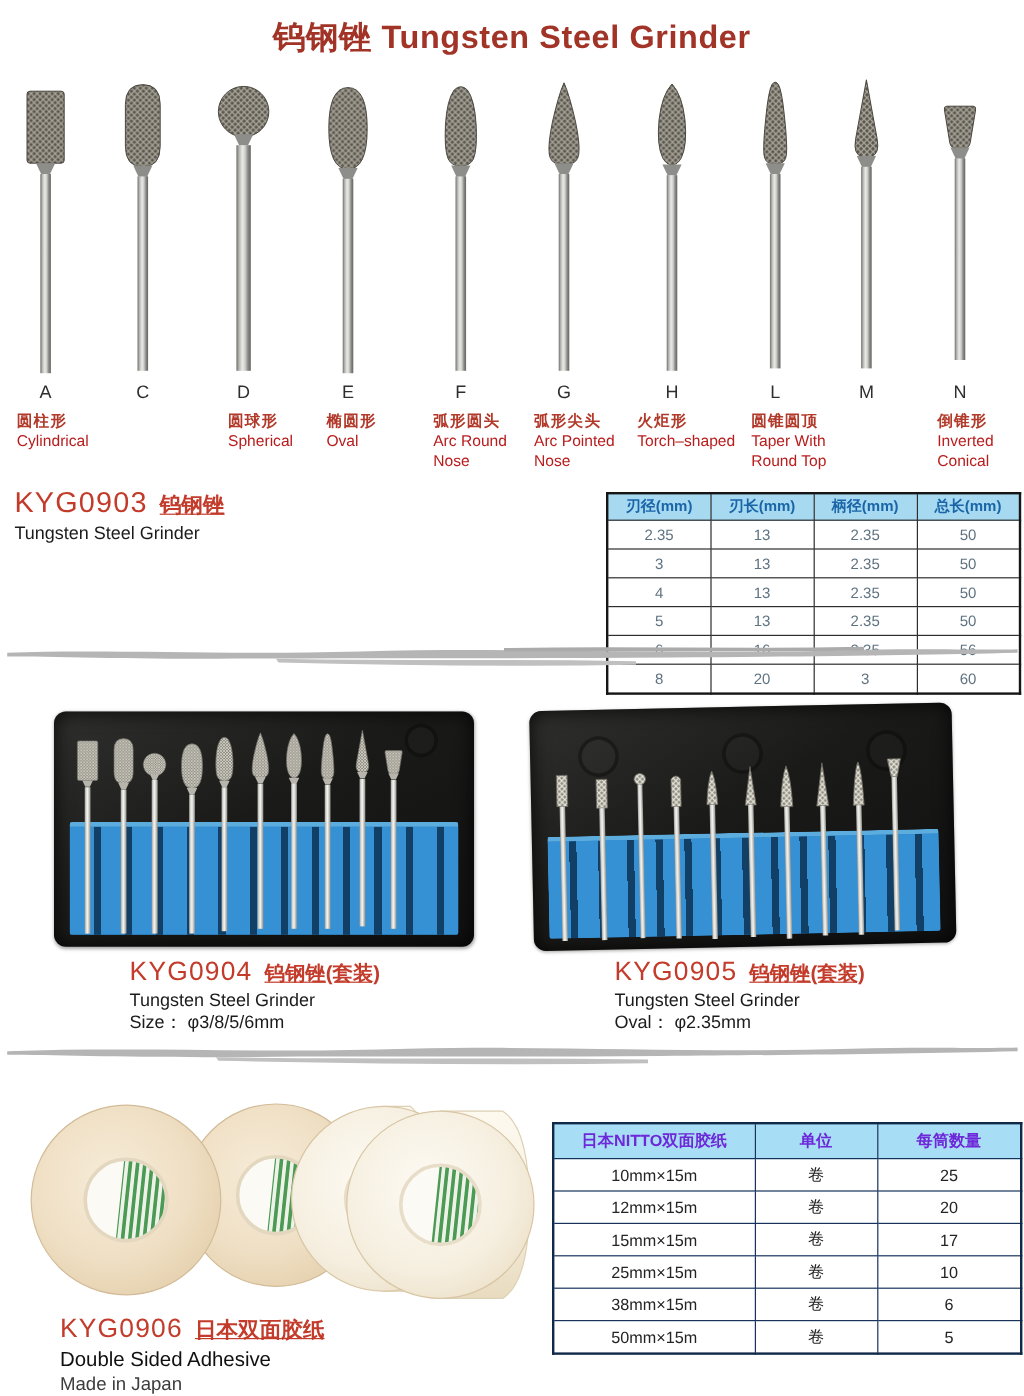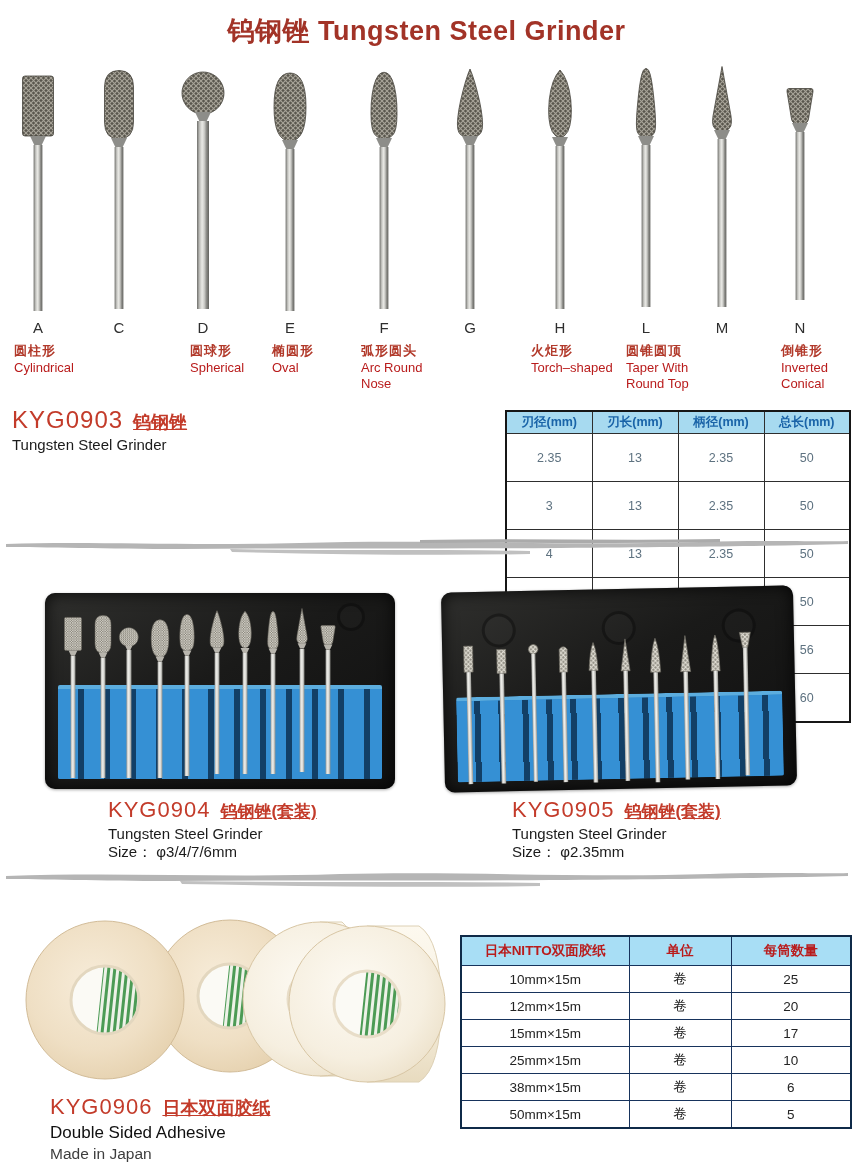--- a/index.html
+++ b/index.html
@@ -12,23 +12,23 @@
   .shape-label{position:absolute;top:343px;width:86px;line-height:16.5px;font-size:13px;}
   .shape-label .zh{color:#b23a2b;font-weight:bold;letter-spacing:1px;}
   .shape-label .en{color:#b91c1c;}
   .code-line .code{color:#c33b2a;font-size:24px;letter-spacing:1px;}
   .code-line .zh{color:#c33b2a;font-size:18px;font-weight:bold;margin-left:10px;text-decoration:underline;}
   .sub{font-size:15px;color:#1b1b1b;margin-top:2px;}
   .size-line{font-size:15px;color:#1b1b1b;margin-top:1px;}
   table{border-collapse:collapse;}
   .t1{position:absolute;left:505px;top:410px;width:346px;border:2px solid #161616;table-layout:fixed;}
   .t1 th{background:#a7daf0;color:#1a64a8;font-size:12.5px;font-weight:bold;padding:2px 0;border:1px solid #2e2e2e;}
-  .t1 td{color:#5e7280;font-size:12.5px;text-align:center;padding:16px;height:15px;border:1px solid #2e2e2e;}
+  .t1 td{color:#5e7280;font-size:12.5px;text-align:center;padding:4px;height:15px;border:1px solid #2e2e2e;}
   .t2{position:absolute;left:460px;top:935px;width:390px;border:2px solid #0f2a48;table-layout:fixed;}
-  .t2 th{background:#a8def5;color:#b91c1c;font-size:13.5px;font-weight:bold;padding:5px 3px;border:1.5px solid #17335c;}
+  .t2 th{background:#a8def5;color:#6d28d9;font-size:13.5px;font-weight:bold;padding:5px 3px;border:1.5px solid #17335c;}
   .t2 td{color:#242424;font-size:13.5px;text-align:center;padding:4px 0;border:1.5px solid #17335c;}
   .t2 col.c1{width:168px;}.t2 col.c2{width:102px;}.t2 col.c3{width:120px;}
   .box{position:absolute;border-radius:10px;background:linear-gradient(150deg,#2f2f2d,#1a1a19 45%,#101010);box-shadow:inset 0 0 16px rgba(0,0,0,.85),0 1px 3px rgba(0,0,0,.35);}
   .foam{position:absolute;left:13px;right:13px;bottom:10px;background-color:#2f86ca;background-image:repeating-linear-gradient(90deg,#3590d4 0px,#3590d4 20px,#123f66 20px,#123f66 26px);border-top:4px solid #5cadde;border-radius:2px;}
   .box svg{position:absolute;left:0;top:0;}
   .mold-circle{position:absolute;border-radius:50%;border:3px solid rgba(0,0,0,.38);background:rgba(255,255,255,.02);}
   .prod-label{position:absolute;}
   .divider{position:absolute;left:0;}
   .l0906 .en{font-size:17px;color:#101010;margin-top:3px;}
   .l0906 .origin{font-size:15.5px;color:#3d3d3d;margin-top:2px;}
@@ -171,20 +171,24 @@
       <div class="en">Spherical</div>
     </div>
   <div class="shape-label" style="left:272px">
       <div class="zh">椭圆形</div>
       <div class="en">Oval</div>
     </div>
   <div class="shape-label" style="left:361px">
       <div class="zh">弧形圆头</div>
       <div class="en">Arc Round Nose</div>
     </div>
+  <div class="shape-label" style="left:445px">
+      <div class="zh">弧形尖头</div>
+      <div class="en">Arc Pointed Nose</div>
+    </div>
   <div class="shape-label" style="left:531px;width:100px">
       <div class="zh">火炬形</div>
       <div class="en">Torch–shaped</div>
     </div>
   <div class="shape-label" style="left:626px">
       <div class="zh">圆锥圆顶</div>
       <div class="en">Taper With Round Top</div>
     </div>
   <div class="shape-label" style="left:781px;width:72px">
       <div class="zh">倒锥形</div>
@@ -324,21 +328,21 @@
             <use href="#nk" y="39" fill="#b8b5ad"></use>
           </g>
           <rect x="15.2" y="27" width="4.8" height="124" fill="url(#shankLight)"></rect>
         </g>
     </svg>
   </div>
 
   <div class="prod-label" style="left:108px;top:797px">
     <div class="code-line"><span class="code" style="font-size:22px">KYG0904</span><span class="zh" style="font-size:17px">钨钢锉(套装)</span></div>
     <div class="sub">Tungsten Steel Grinder</div>
-    <div class="size-line">Size： φ3/4/7/6mm</div>
+    <div class="size-line">Size： φ3/8/5/6mm</div>
   </div>
 
   <div class="box" style="left:443px;top:589px;width:352px;height:200px;transform:rotate(-1.2deg)">
     <div class="mold-circle" style="width:28px;height:28px;left:40px;top:22px"></div>
     <div class="mold-circle" style="width:28px;height:28px;left:160px;top:22px"></div>
     <div class="mold-circle" style="width:28px;height:28px;left:280px;top:22px"></div>
     <div class="foam" style="top:105px;background-image:repeating-linear-gradient(90deg,#3590d4 0px,#3590d4 18px,#123f66 18px,#123f66 24px)"></div>
     <svg width="352" height="200">
       <g transform="translate(26,54)">
           <path d="M-4.5,0 h9 v26 h-9 z" fill="url(#knurlLight)" stroke="#6a675f" stroke-width=".7"></path>
@@ -379,21 +383,21 @@
       <g transform="translate(303,46)">
           <path d="M-5.5,0 h11 l-3,15 h-5 z" fill="url(#knurlLight)" stroke="#6a675f" stroke-width=".7"></path>
           <rect x="-2.3" y="15" width="4.6" height="128" fill="url(#shankLight)"></rect>
         </g>
     </svg>
   </div>
 
   <div class="prod-label" style="left:512px;top:797px">
     <div class="code-line"><span class="code" style="font-size:22px">KYG0905</span><span class="zh" style="font-size:17px">钨钢锉(套装)</span></div>
     <div class="sub">Tungsten Steel Grinder</div>
-    <div class="size-line">Size： φ2.35mm</div>
+    <div class="size-line">Oval： φ2.35mm</div>
   </div>
 
   <svg class="divider" style="top:866px" width="853" height="26">
     <path d="M6,10 C120,6 220,12 340,8 C470,5 580,12 710,8 C770,6 822,8 848,7 L848,10 C760,12 680,13 550,14 C420,15 300,14 170,15 C100,15 40,13 6,13 Z" fill="#b5b5b5"></path>
     <path d="M180,15 C300,17 420,15 540,17 L540,20 C420,22 300,20 182,18 Z" fill="#c0c0c0"></path>
   </svg>
 
   <svg class="abs" style="left:20px;top:900px" width="430" height="200">
     <defs>
       <clipPath id="hole2">

